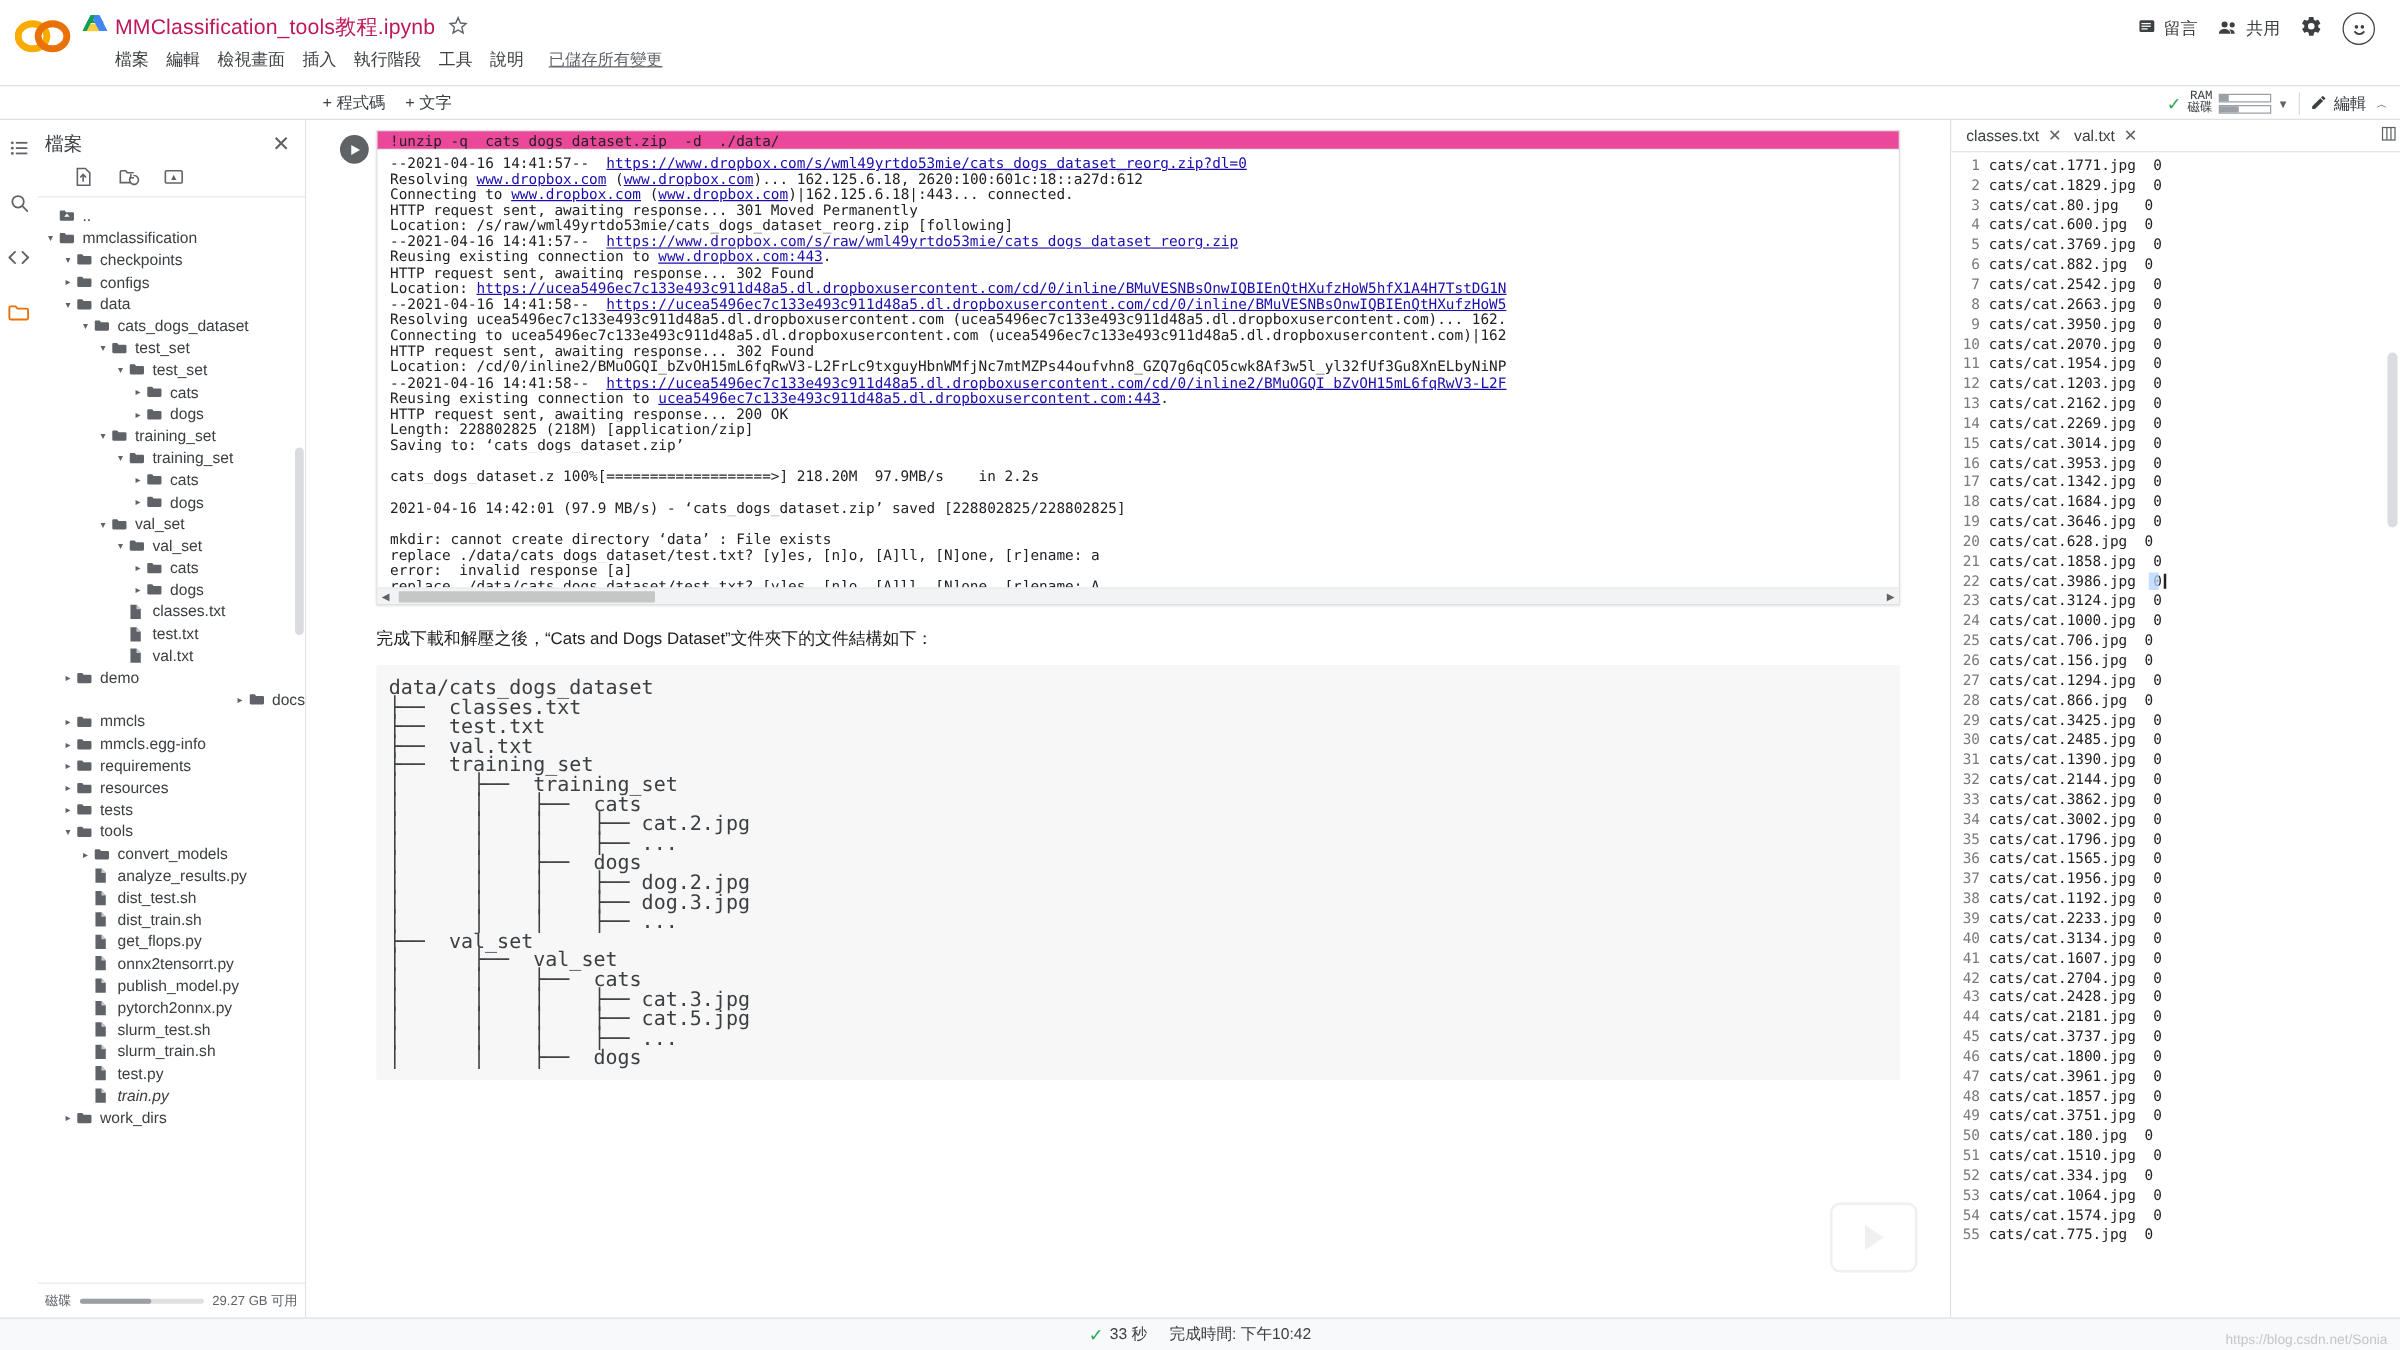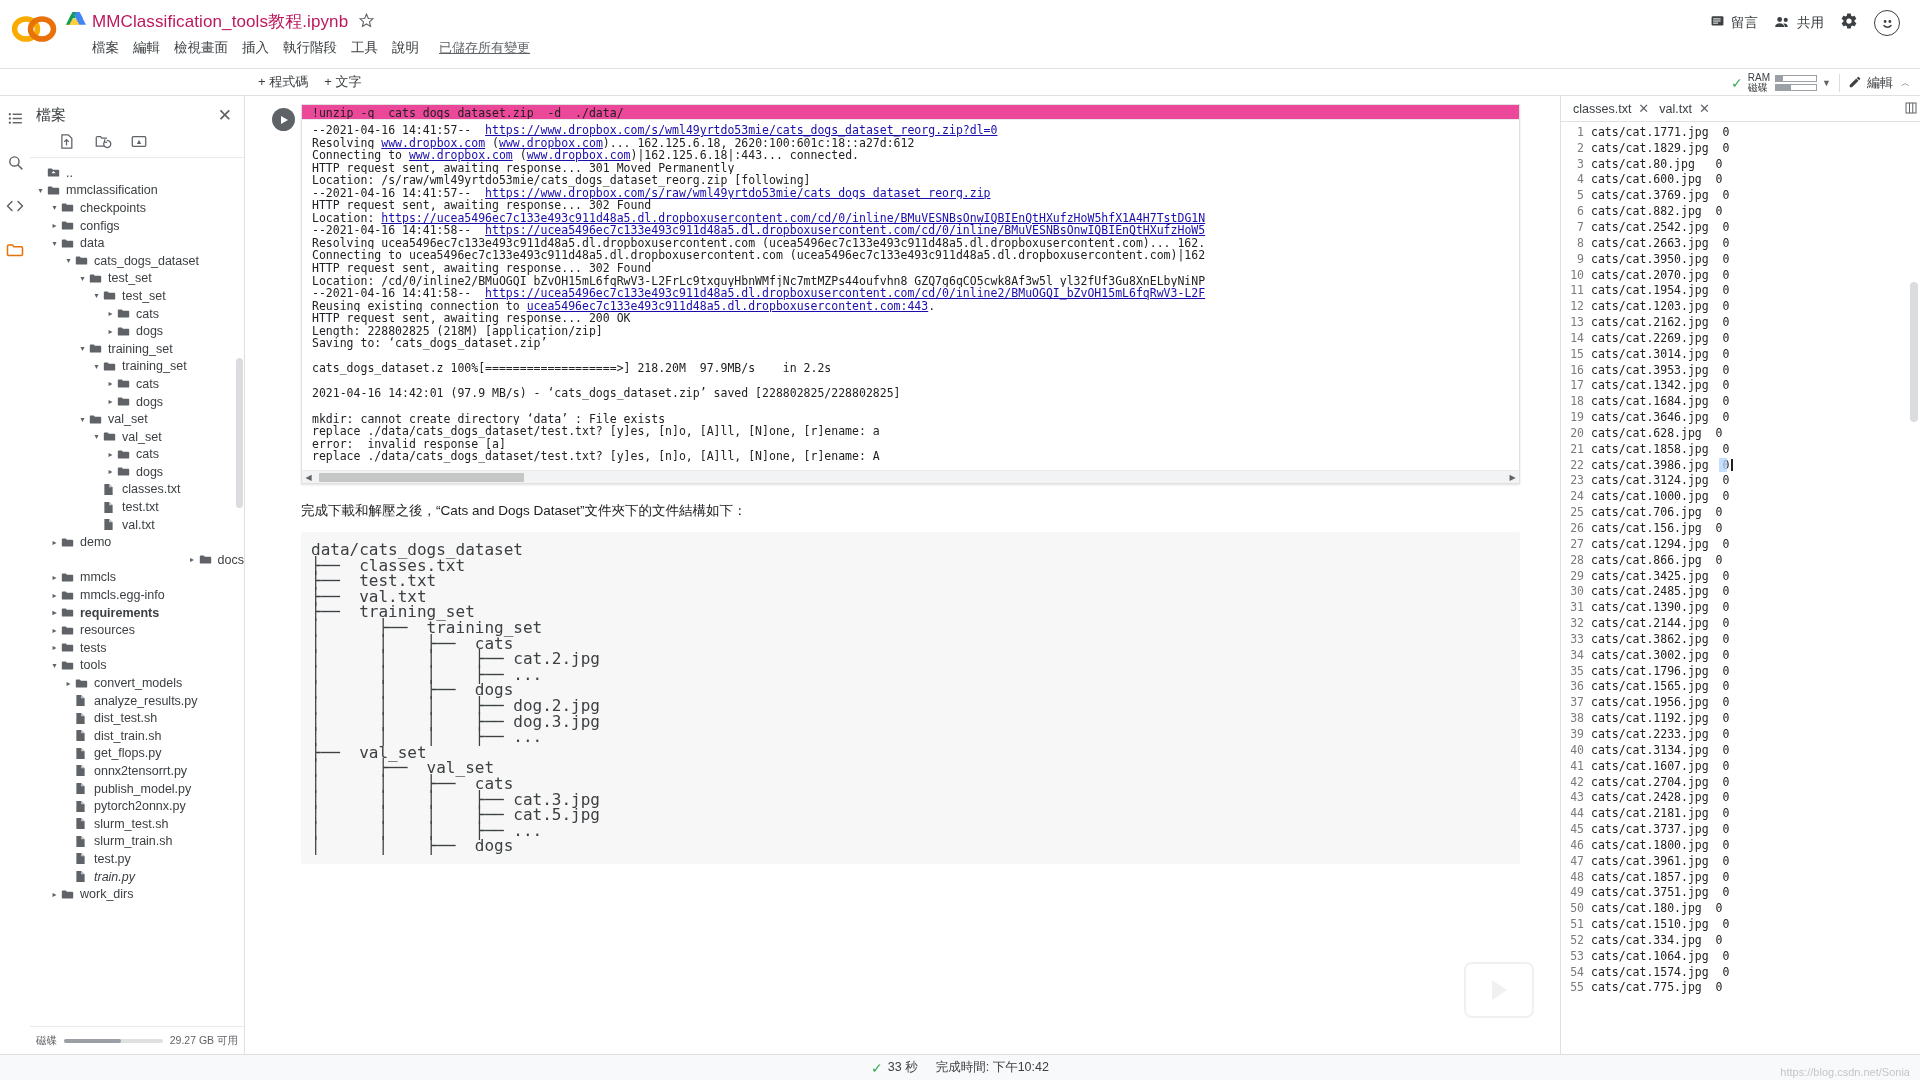--- a/index.html
+++ b/index.html
@@ -26,21 +26,21 @@
   .avatar { width: 26px; height: 26px; border-radius: 50%; border: 1.6px solid #3c4043; display: flex; align-items: center; justify-content: center; font-size: 15px; color: #3c4043; }
 
   
   .toolbar { height: 28px; flex: 0 0 28px; border-top: 1px solid #e0e0e0; border-bottom: 1px solid #e0e0e0;
              display: flex; align-items: center; position: relative; background: #fff; }
   .tb-left { display: flex; align-items: center; padding-left: 258px; gap: 16px; }
   .tb-add { font-size: 13px; color: #3c4043; cursor: pointer; white-space: nowrap; }
   .tb-right { position: absolute; right: 10px; top: 0; height: 28px; display: flex; align-items: center; gap: 8px; }
   .ram-group { display: flex; align-items: center; gap: 5px; }
   .check-ico { color: #34a853; font-size: 14px; line-height: 1; }
-  .ram-label { font-size: 10px; color: #3c4043; line-height: 10px; text-align: left; }
+  .ram-label { font-size: 10px; color: #3c4043; line-height: 10px; text-align: right; font-family: Liberation Mono, monospace; }
   .ram-bars { display: flex; flex-direction: column; gap: 2px; }
   .ram-bar { width: 42px; height: 7px; border: 1px solid #9aa0a6; position: relative; }
   .ram-bar i { position: absolute; left: 0; top: 0; bottom: 0; background: #9aa0a6; display: block; }
   .caret { font-size: 9px; color: #5f6368; }
   .vsep { width: 1px; height: 18px; background: #dadce0; }
   .edit-btn { display: flex; align-items: center; gap: 5px; font-size: 13px; color: #3c4043; cursor: pointer; }
 
   
   .body { flex: 1; display: flex; min-height: 0; position: relative; }
 
@@ -519,21 +519,21 @@
           </div>
           <div class="node" style="padding-left: 18px;">
             <span class="tw closed"></span>
             <span class="ic">
               <svg width="13" height="11" viewBox="0 0 24 20" fill="#5f6368">
                 <path d="M1.5 4.2A1.7 1.7 0 013.2 2.5h5.6l2 2.6h10A1.7 1.7 0 0122.5 6.8v9A1.7 1.7 0 0120.8 17.5H3.2A1.7 1.7 0 011.5 15.8z"></path>
               </svg>
             </span>
             <span>mmcls.egg-info</span>
           </div>
-          <div class="node" style="padding-left: 18px; font-weight: bold;">
+          <div class="node" style="padding-left: 18px;">
             <span class="tw closed"></span>
             <span class="ic">
               <svg width="13" height="11" viewBox="0 0 24 20" fill="#5f6368">
                 <path d="M1.5 4.2A1.7 1.7 0 013.2 2.5h5.6l2 2.6h10A1.7 1.7 0 0122.5 6.8v9A1.7 1.7 0 0120.8 17.5H3.2A1.7 1.7 0 011.5 15.8z"></path>
               </svg>
             </span>
             <span>requirements</span>
           </div>
           <div class="node" style="padding-left: 18px;">
             <span class="tw closed"></span>
@@ -710,20 +710,21 @@
             <div class="code-strip">
               <div class="mono">!unzip -q  cats_dogs_dataset.zip  -d  ./data/</div>
             </div>
             <div class="out-scroll" id="outScroll">
                 <div class="out-line"><span>--2021-04-16 14:41:57--  </span><span class="lnk">https://www.dropbox.com/s/wml49yrtdo53mie/cats_dogs_dataset_reorg.zip?dl=0</span></div>
                 <div class="out-line">Resolving <span class="lnk">www.dropbox.com</span> (<span class="lnk">www.dropbox.com</span>)... 162.125.6.18, 2620:100:601c:18::a27d:612</div>
                 <div class="out-line">Connecting to <span class="lnk">www.dropbox.com</span> (<span class="lnk">www.dropbox.com</span>)|162.125.6.18|:443... connected.</div>
                 <div class="out-line">HTTP request sent, awaiting response... 301 Moved Permanently</div>
                 <div class="out-line">Location: /s/raw/wml49yrtdo53mie/cats_dogs_dataset_reorg.zip [following]</div>
                 <div class="out-line"><span>--2021-04-16 14:41:57--  </span><span class="lnk">https://www.dropbox.com/s/raw/wml49yrtdo53mie/cats_dogs_dataset_reorg.zip</span></div>
+                <div class="out-line">Reusing existing connection to <span class="lnk">www.dropbox.com:443</span>.</div>
                 <div class="out-line">HTTP request sent, awaiting response... 302 Found</div>
                 <div class="out-line"><span>Location: </span><span class="lnk">https://ucea5496ec7c133e493c911d48a5.dl.dropboxusercontent.com/cd/0/inline/BMuVESNBsOnwIQBIEnQtHXufzHoW5hfX1A4H7TstDG1N</span></div>
                 <div class="out-line"><span>--2021-04-16 14:41:58--  </span><span class="lnk">https://ucea5496ec7c133e493c911d48a5.dl.dropboxusercontent.com/cd/0/inline/BMuVESNBsOnwIQBIEnQtHXufzHoW5</span></div>
                 <div class="out-line">Resolving ucea5496ec7c133e493c911d48a5.dl.dropboxusercontent.com (ucea5496ec7c133e493c911d48a5.dl.dropboxusercontent.com)... 162.</div>
                 <div class="out-line">Connecting to ucea5496ec7c133e493c911d48a5.dl.dropboxusercontent.com (ucea5496ec7c133e493c911d48a5.dl.dropboxusercontent.com)|162</div>
                 <div class="out-line">HTTP request sent, awaiting response... 302 Found</div>
                 <div class="out-line">Location: /cd/0/inline2/BMuOGQI_bZvOH15mL6fqRwV3-L2FrLc9txguyHbnWMfjNc7mtMZPs44oufvhn8_GZQ7g6qCO5cwk8Af3w5l_yl32fUf3Gu8XnELbyNiNP</div>
                 <div class="out-line"><span>--2021-04-16 14:41:58--  </span><span class="lnk">https://ucea5496ec7c133e493c911d48a5.dl.dropboxusercontent.com/cd/0/inline2/BMuOGQI_bZvOH15mL6fqRwV3-L2F</span></div>
                 <div class="out-line">Reusing existing connection to <span class="lnk">ucea5496ec7c133e493c911d48a5.dl.dropboxusercontent.com:443</span>.</div>
                 <div class="out-line">HTTP request sent, awaiting response... 200 OK</div>

